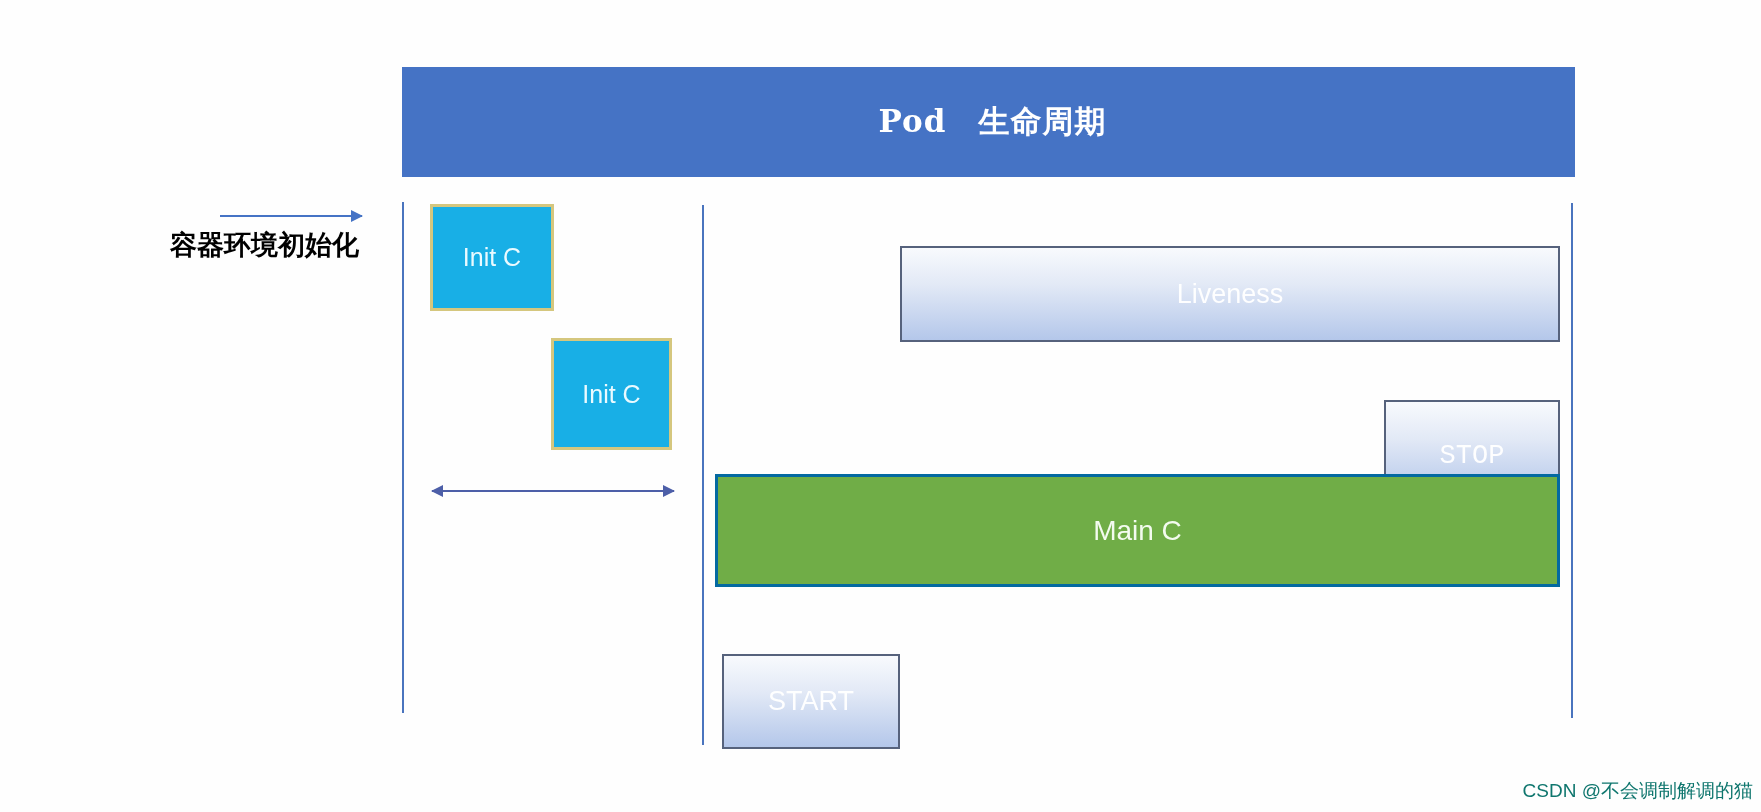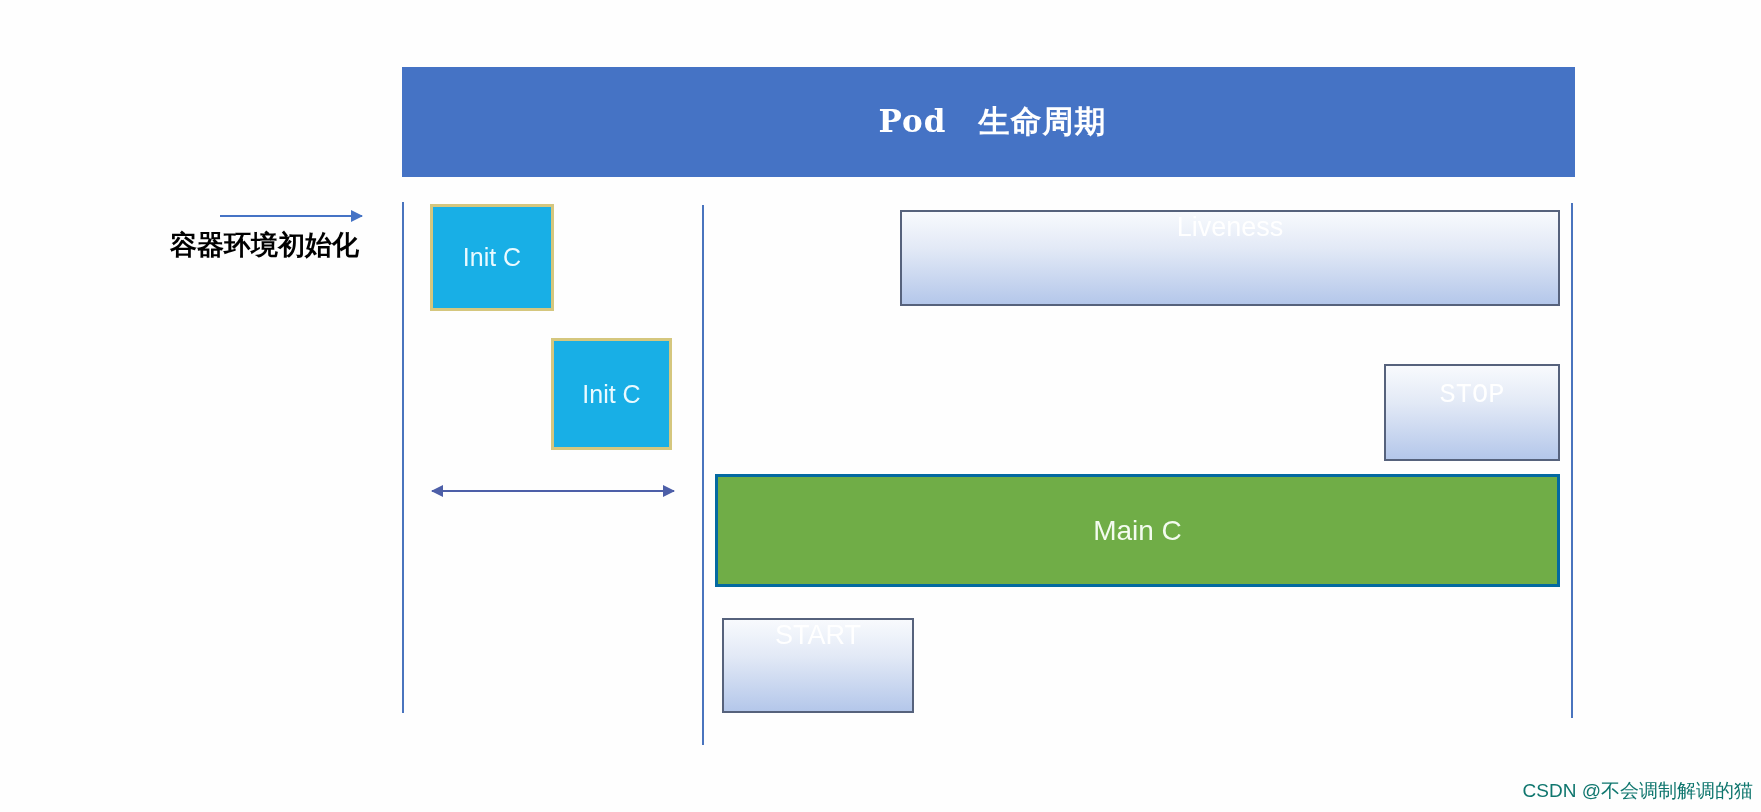--- a/index.html
+++ b/index.html
@@ -95,29 +95,30 @@
     border-left: 12px solid #4d5fa8;
     border-top: 6px solid transparent;
     border-bottom: 6px solid transparent;
   }
 
   
   .grad-box {
     position: absolute;
     background: linear-gradient(to bottom, #f8fafd 0%, #e2e9f6 40%, #b4c7ea 100%);
     border: 2px solid #56627c;
-    display: flex; align-items: flex-start; justify-content: center;
+    display: flex; align-items: center; justify-content: center;
     color: rgba(255,255,255,0.97);
     font-size: 27px;
+    margin-top: 36px;
   }
   .box-liveness  { left: 900px;  top: 210px; width: 660px; height: 96px; }
   .box-readiness { left: 902px;  top: 343px; width: 182px; height: 93px; font-size: 25px; }
   .box-stop      { left: 1384px; top: 364px; width: 176px; height: 97px; font-family: Liberation Mono, monospace; }
   .box-stop .lbl { margin-top: 14px; }
-  .box-start     { left: 722px;  top: 618px; width: 192px; height: 95px; }
+  .box-start     { left: 722px;  top: 618px; width: 178px; height: 95px; }
 
   
   .main-bar {
     position: absolute;
     left: 715px; top: 474px;
     width: 845px; height: 113px;
     background: #70ad47;
     border: 3px solid #0369a1;
     display: flex; align-items: center; justify-content: center;
     color: #f3fbef;

